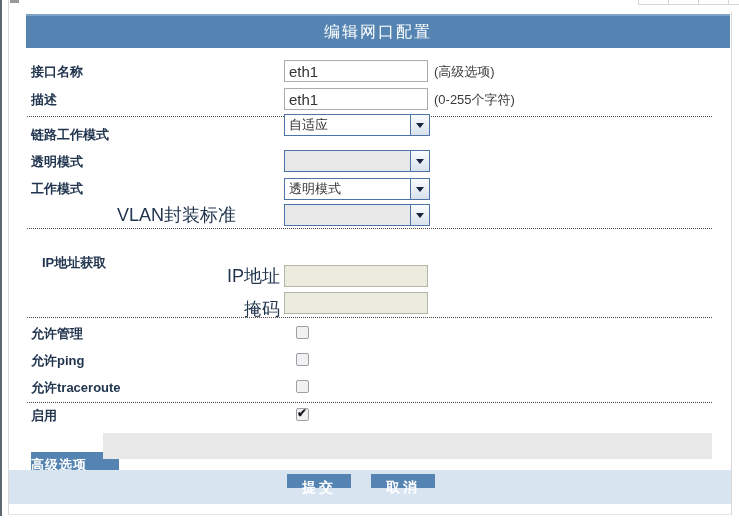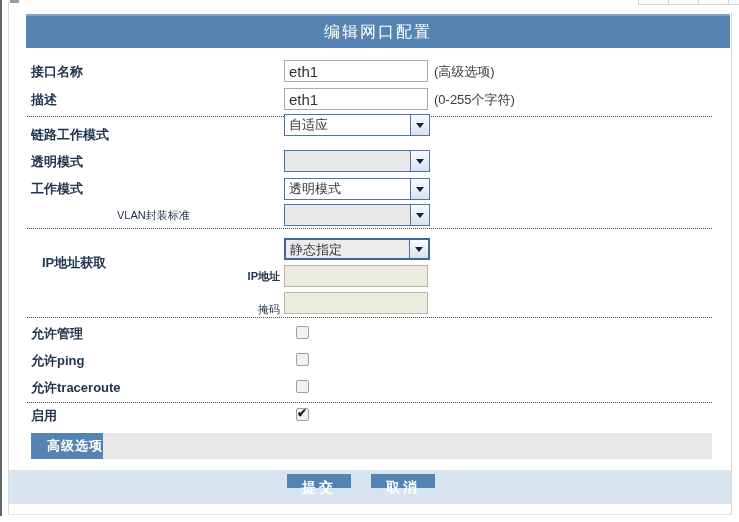--- a/index.html
+++ b/index.html
@@ -16,21 +16,21 @@
   .frag-h{left:638px;top:4px;width:101px;height:1px;background:#d5d5d5;}
   .frag-t{top:0;width:1px;height:5px;background:#d5d5d5;}
 
   
   .titlebar{left:26px;top:14px;width:704px;height:32px;background:#5584B2;
             border-top:2px solid #7EA4C6;text-align:center;line-height:32px;
             color:#fff;font-size:16px;letter-spacing:2px;}
 
   
   .lbl{font-size:13px;font-weight:bold;color:#22354F;line-height:16px;white-space:nowrap;}
-  .sublbl{font-size:11px;font-weight:normal;color:#22354F;line-height:16px;white-space:nowrap;}
+  .sublbl{font-size:18px;font-weight:normal;color:#22354F;line-height:16px;white-space:nowrap;}
   .sub-right{left:100px;width:180px;text-align:right;}
   .hint{left:434px;font-size:13px;color:#3a3a3a;line-height:16px;white-space:nowrap;}
 
   
   .txt{left:284px;width:144px;height:22px;border:1px solid #ababab;background:#fff;
        box-sizing:border-box;font-family:Liberation Sans, sans-serif;font-size:15px;
        color:#333;padding:0 4px;}
   .txt.dis{background:#EBEBE0;border-color:#b5b5a7;}
 
   
@@ -50,22 +50,22 @@
   .dotsep{left:27px;width:685px;height:0;border-top:1px dotted #4a4a4a;}
 
   
   .cb{left:296px;width:13px;height:13px;margin:0;appearance:none;-webkit-appearance:none;
       border:1px solid #9aa0a6;background:#f1f1f1;border-radius:2px;position:absolute;
       cursor:pointer;box-sizing:border-box;}
   .cb:checked::after{content:"\2714";position:absolute;top:-3px;left:0;font-size:12px;
       font-weight:bold;color:#1a1a1a;}
 
   
-  .adv-btn{left:31px;top:433px;width:88px;height:26px;background:#5584B2;color:#fff;
-           font-size:13px;font-weight:bold;text-align:center;line-height:26px;
+  .adv-btn{left:31px;top:452px;width:88px;height:26px;background:#5584B2;color:#fff;
+           font-size:13px;font-weight:bold;text-align:left;line-height:26px;
            letter-spacing:1px;cursor:pointer;}
   .adv-bar{left:103px;top:433px;width:609px;height:26px;background:#E8E8E8;}
 
   
   .footer{left:9px;top:470px;width:722px;height:34px;background:#D8E4F0;}
   .btn{top:474px;width:64px;height:14px;background:#5584B2;color:#fff;font-size:14px;
        font-weight:bold;text-align:center;line-height:26px;letter-spacing:3px;cursor:pointer;}
 </style>
 </head>
 <body>
@@ -125,28 +125,22 @@
   <div class="abs select dis" style="top:204px;">
     <span class="val"></span>
     <span class="arrow">
         <i class="tri"></i>
       </span>
   </div>
 
   <div class="abs dotsep" style="top:228px;"></div>
 
   <div class="abs lbl" style="left:42px;top:241px;margin-top:14px;">IP地址获取</div>
-  <div class="abs select focus" style="top:238px;">
-    <span class="val">静态指定</span>
-    <span class="arrow">
-        <i class="tri"></i>
-      </span>
-  </div>
 
-  <div class="abs sublbl sub-right" style="top:268px;font-weight:bold;">IP地址</div>
+  <div class="abs sublbl sub-right" style="top:268px;">IP地址</div>
   <input class="abs txt dis" style="top: 265px;" type="text" disabled="" value="">
 
   <div class="abs sublbl sub-right" style="top:295px;margin-top:6px;">掩码</div>
   <input class="abs txt dis" style="top: 292px;" type="text" disabled="" value="">
 
   <div class="abs dotsep" style="top:317px;"></div>
 
   <div class="abs lbl" style="left:31px;top:326px;">允许管理</div>
   <input class="cb" style="top: 326px;" type="checkbox">
 

